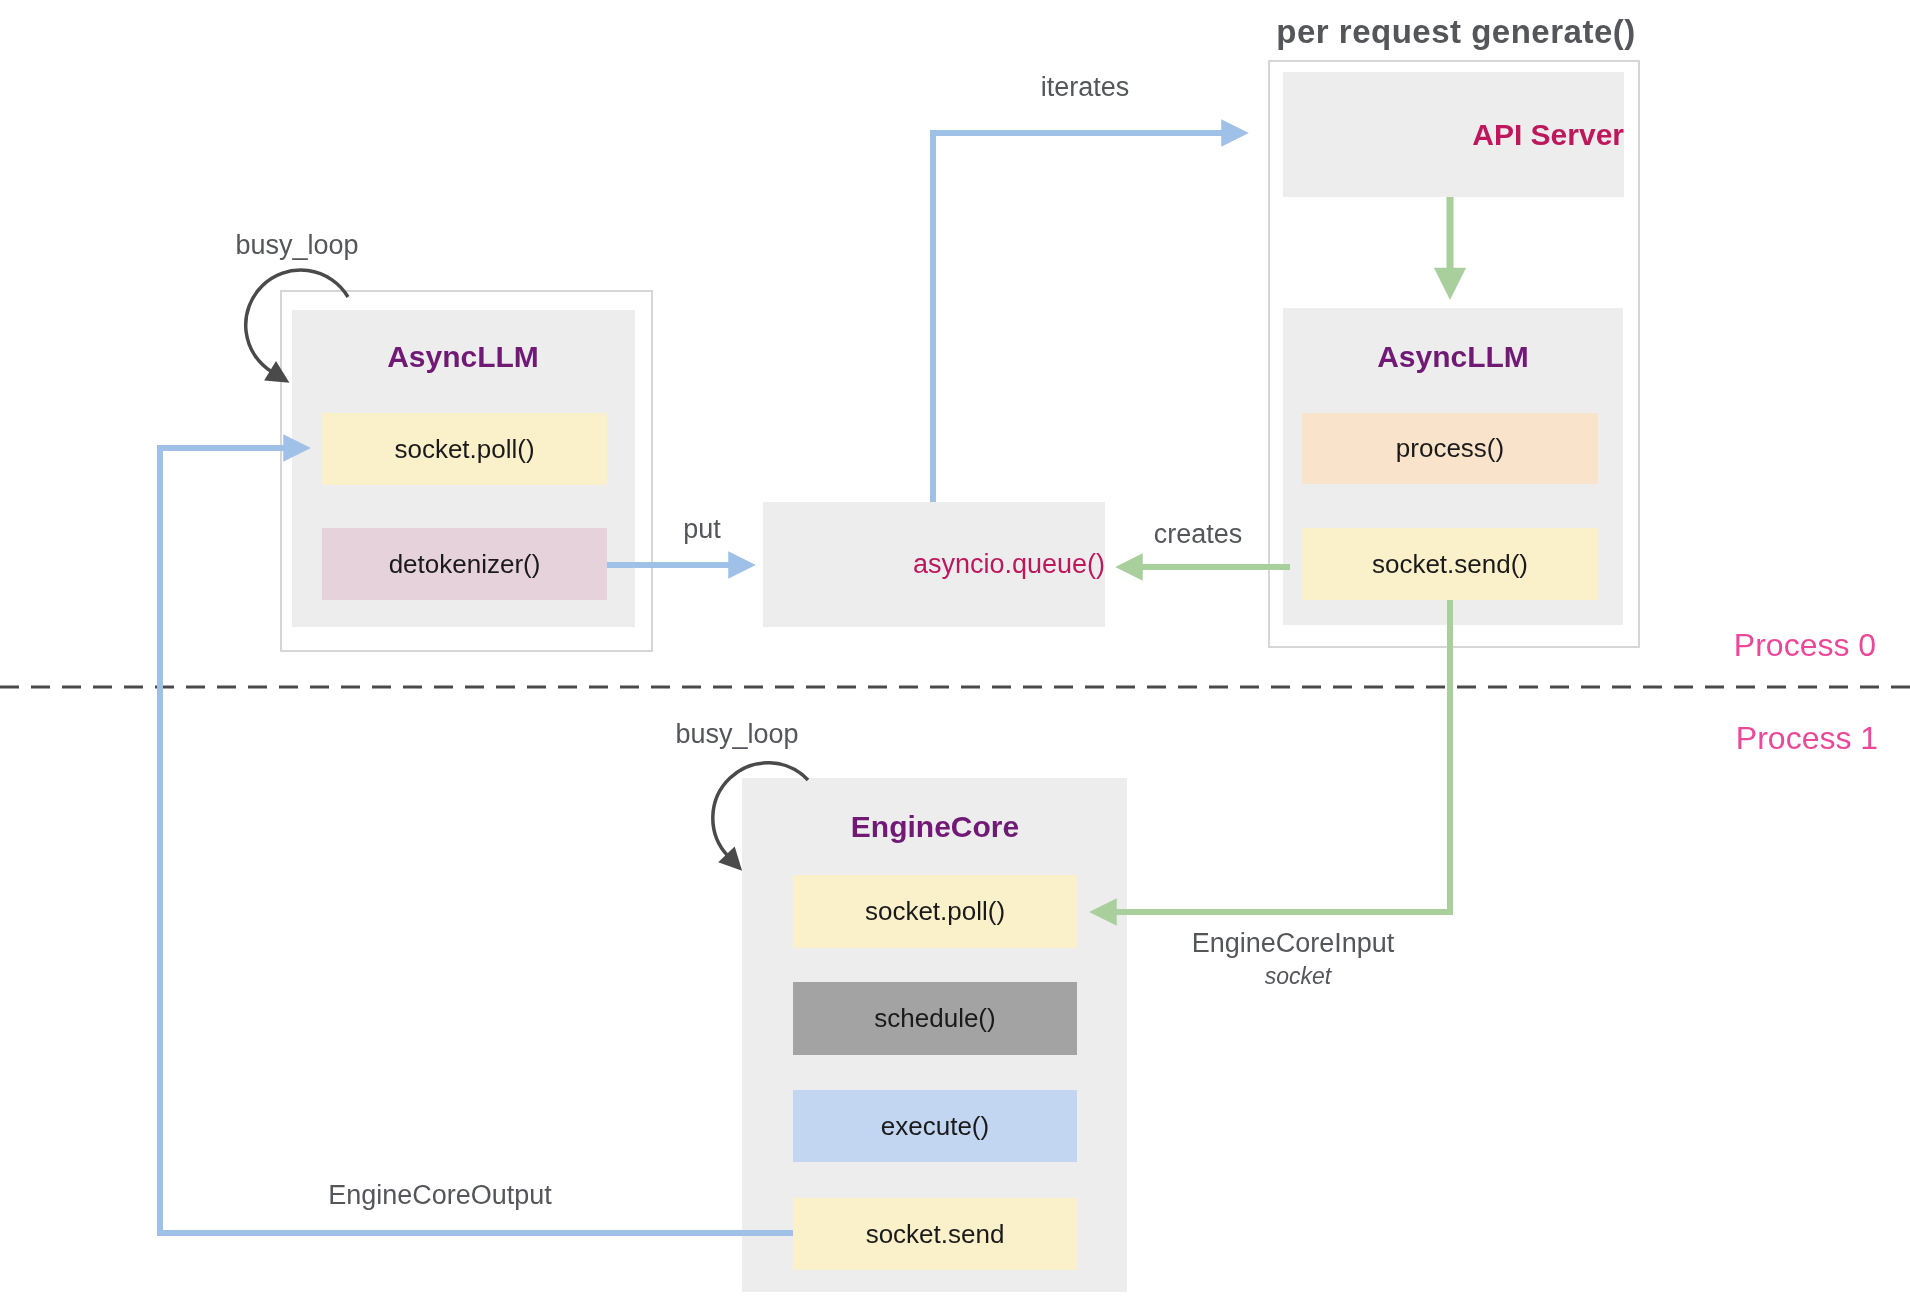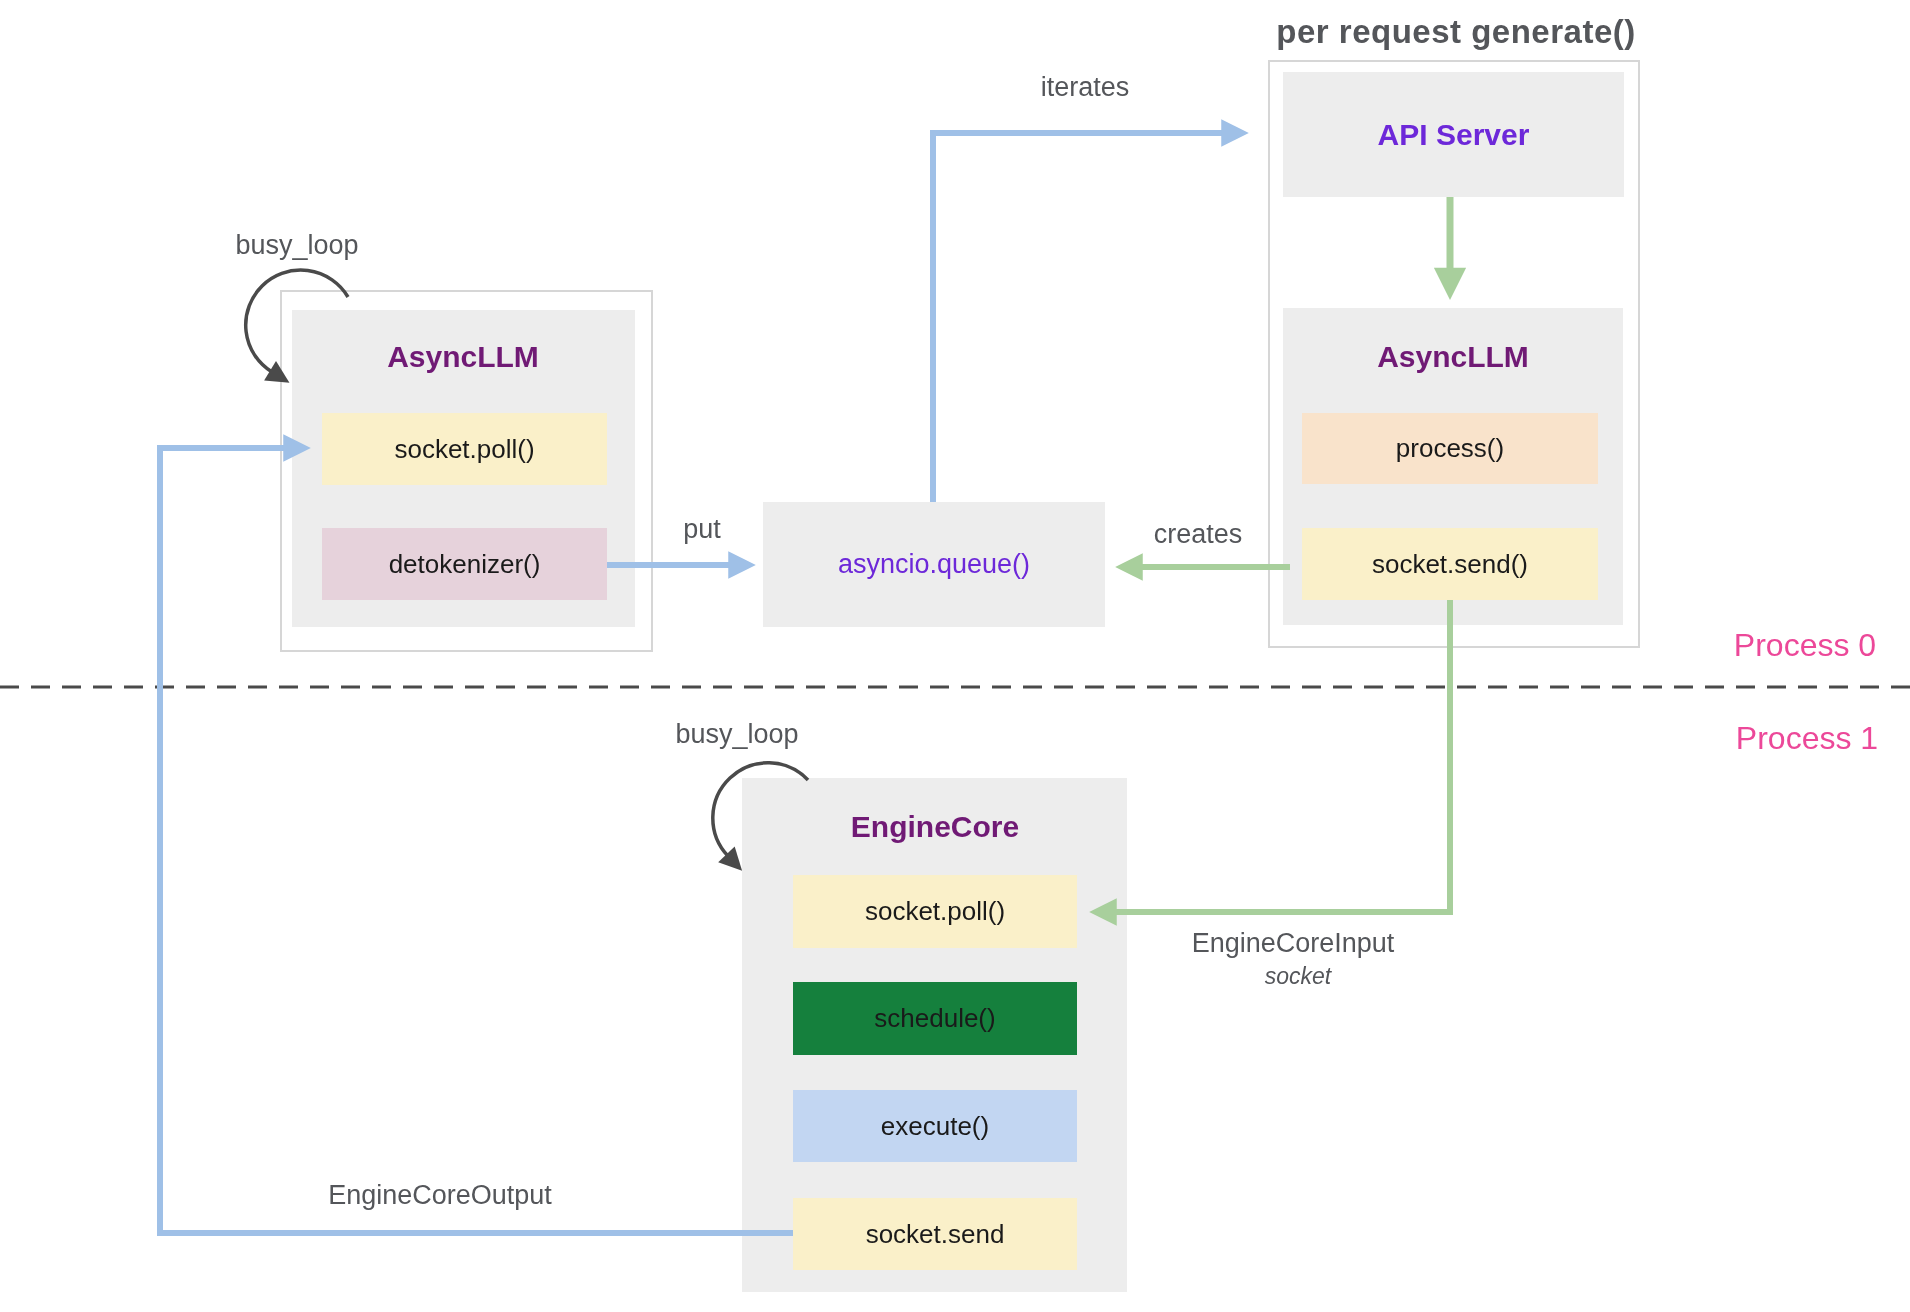--- a/index.html
+++ b/index.html
@@ -5,22 +5,22 @@
   html,body{margin:0;padding:0;background:#ffffff;}
   #canvas{position:relative;width:1910px;height:1312px;background:#ffffff;overflow:hidden;
           font-family:"Liberation Sans", sans-serif;}
   .abs{position:absolute;}
   .section-title{font-size:33px;font-weight:bold;color:#54565a;text-align:center;letter-spacing:.5px;}
   .node-title{font-size:30px;font-weight:bold;color:#701a75;text-align:center;}
   .outer-box{background:#ffffff;border:2px solid #d6d6d6;box-sizing:border-box;}
   .gray-box{background:#ededed;}
   .item{display:flex;align-items:center;justify-content:center;
         font-size:26px;color:#1a1a1a;}
-  .queue-box{display:flex;align-items:center;justify-content:center;
-        font-size:27px;color:#6d28d9;}
+  .queue-box{display:flex;align-items:center;justify-content:flex-end;
+        font-size:27px;color:#be185d;}
   .lbl{font-size:27px;color:#54565a;text-align:center;}
   .proc-lbl{font-size:32px;color:#ec4899;text-align:center;}
   .ital{font-style:italic;font-size:23px;}
   svg.wires{position:absolute;left:0;top:0;pointer-events:none;}
 </style>
 </head>
 <body>
 
 <div id="canvas">
 
@@ -51,21 +51,21 @@
   </div>
   <div class="abs item" style="left: 1302px; top: 528px; width: 296px; height: 72px; background-color: rgb(250, 240, 201);">
     <span>socket.send()</span>
   </div>
 
   <div class="abs gray-box" style="left: 742px; top: 778px; width: 385px; height: 514px; background-color: rgb(237, 237, 237);"></div>
   <div class="abs node-title" style="left:815px;top:810px;width:240px;">EngineCore</div>
   <div class="abs item" style="left: 793px; top: 875px; width: 284px; height: 73px; background-color: rgb(250, 240, 201);">
     <span>socket.poll()</span>
   </div>
-  <div class="abs item" style="left: 793px; top: 982px; width: 284px; height: 73px; background-color: #15803d;">
+  <div class="abs item" style="left: 793px; top: 982px; width: 284px; height: 73px; background-color: #a3a3a3;">
     <span>schedule()</span>
   </div>
   <div class="abs item" style="left: 793px; top: 1198px; width: 284px; height: 72px; background-color: rgb(250, 240, 201);">
     <span>socket.send</span>
   </div>
   <div class="abs item" style="left: 793px; top: 1090px; width: 284px; height: 72px; background-color: rgb(194, 214, 242);">
     <span>execute()</span>
   </div>
 
   <svg class="wires" width="1910" height="1312" viewBox="0 0 1910 1312">

